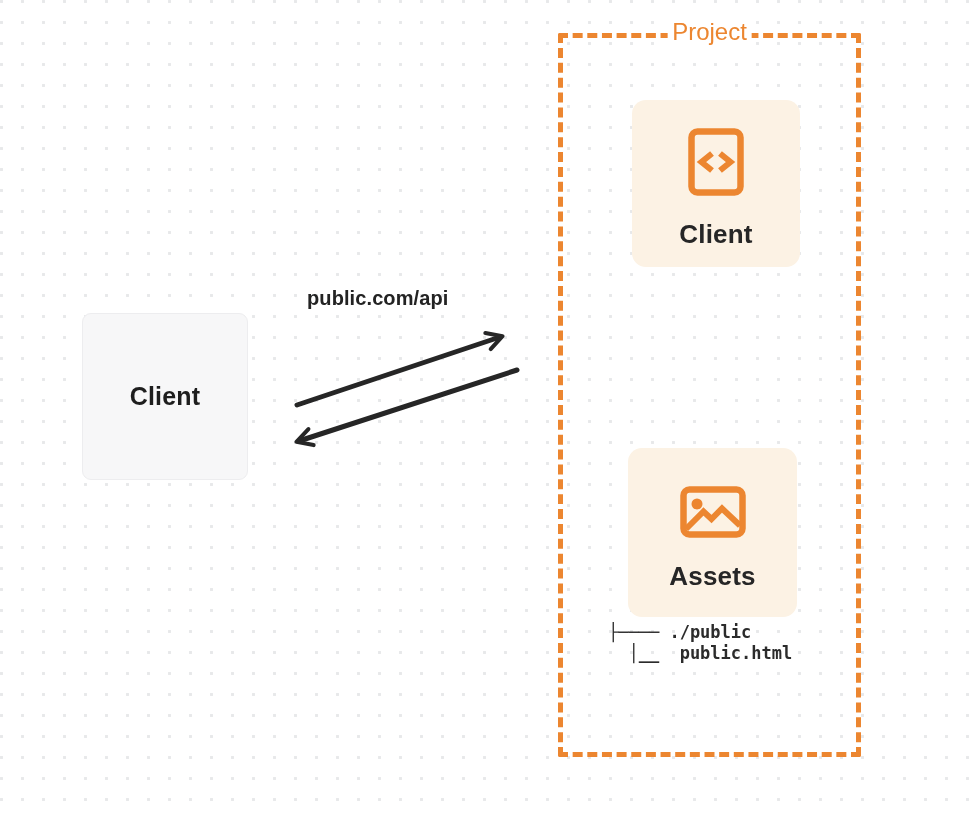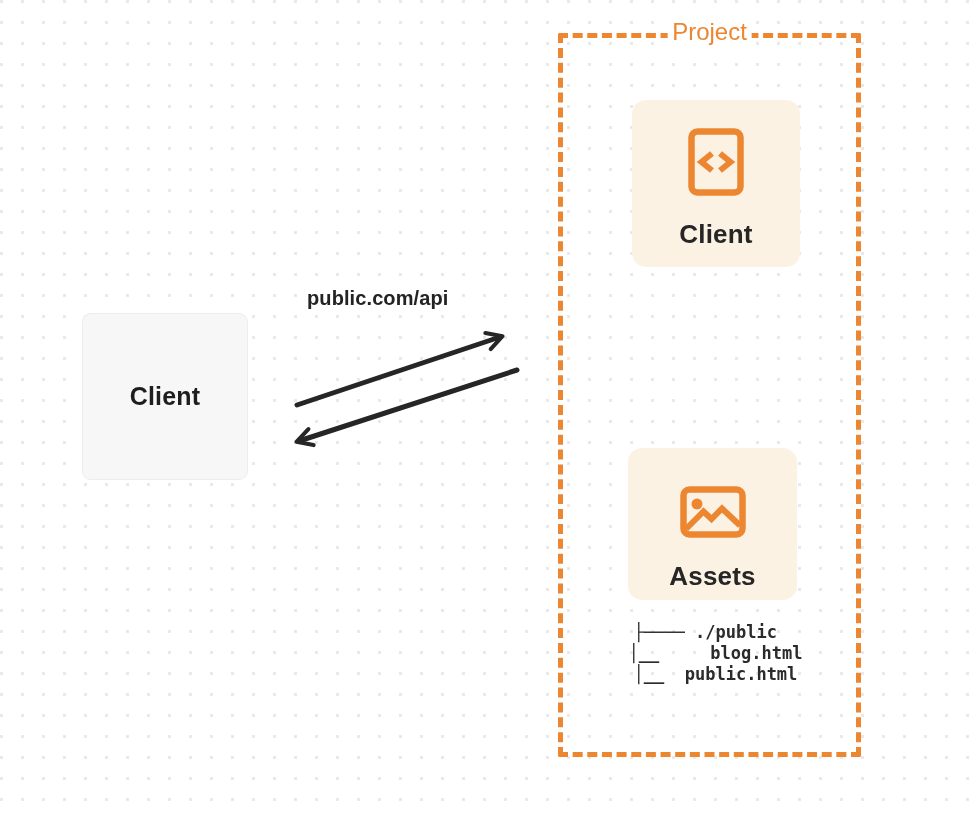--- a/index.html
+++ b/index.html
@@ -56,35 +56,34 @@
   }
 
   
   .card{
     position:absolute;
     background:var(--card_bg);
     border-radius:14px;
     display:flex;flex-direction:column;align-items:center;
   }
   .card.worker{left:69px;top:62px;width:168px;height:167px;padding-top:28px;}
-  .card.assets{left:65px;top:410px;width:169px;height:152px;padding-top:38px;}
+  .card.assets{left:65px;top:410px;width:169px;height:169px;padding-top:38px;}
   .card .icon{flex:0 0 auto;}
   .card .card-label{
     margin-top:24px;
     font-size:26px;font-weight:bold;color:#262626;letter-spacing:.2px;
     line-height:1.15;
   }
 
   
   .file-tree{
     position:absolute;left:45px;top:584px;
     font-family:"DejaVu Sans Mono",monospace;
     font-size:17px;font-weight:600;line-height:21px;
     color:#2b2b2b;
-    text-align:center;
   }
   .file-tree .tree-line{white-space:pre;}
 </style>
 </head>
 <body>
 
 <div class="canvas">
 
   <div class="client-box">
     <span class="node-label">Client</span>
@@ -118,18 +117,17 @@
       <svg class="icon" width="66" height="52" viewBox="0 0 66 52" aria-hidden="true">
         <rect x="3.5" y="3.5" width="59" height="45" rx="6" fill="none" stroke="#EC8630" stroke-width="6.5"></rect>
         <circle cx="17" cy="18" r="5.5" fill="#EC8630"></circle>
         <polyline points="6,43 23.5,25.5 31.5,33 42,22.5 60,39.5" fill="none" stroke="#EC8630" stroke-width="6" stroke-linejoin="miter"></polyline>
       </svg>
       <div class="card-label">Assets</div>
     </div>
 
     <div class="file-tree">
       <div class="tree-line">├──── ./public</div>
-      <div class="tree-line">  │__     blog.html</div>
       <div class="tree-line">  │__  public.html</div>
     </div>
   </div>
 
 </div>
 
 </body></html>

